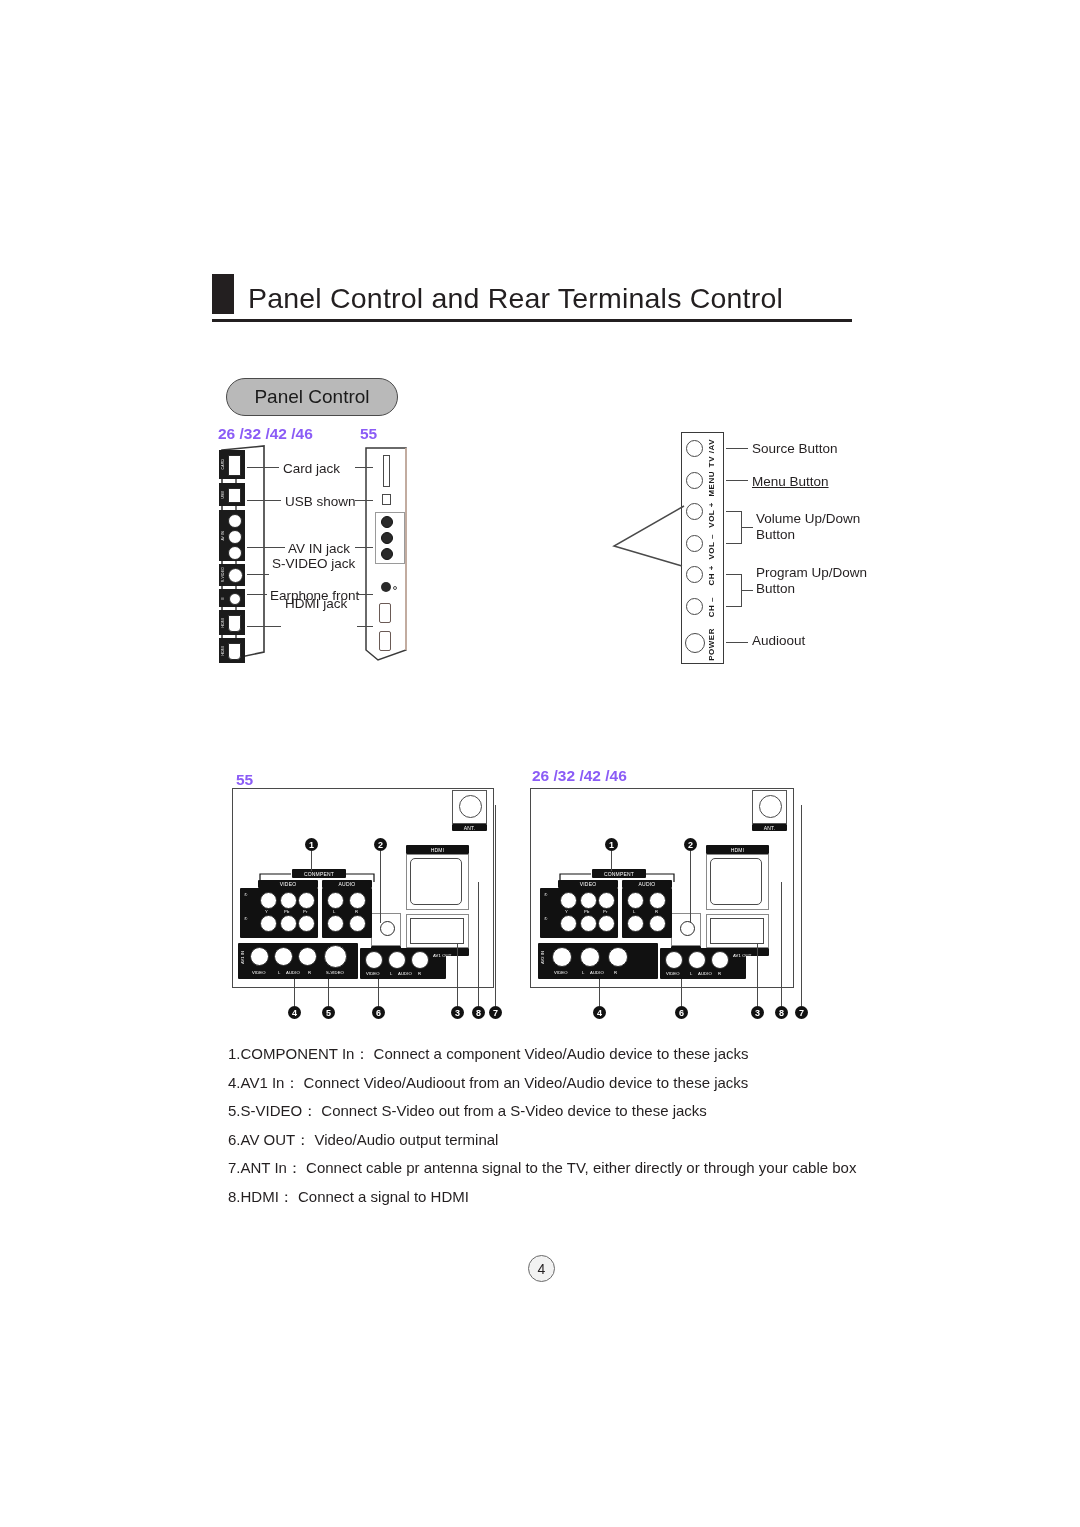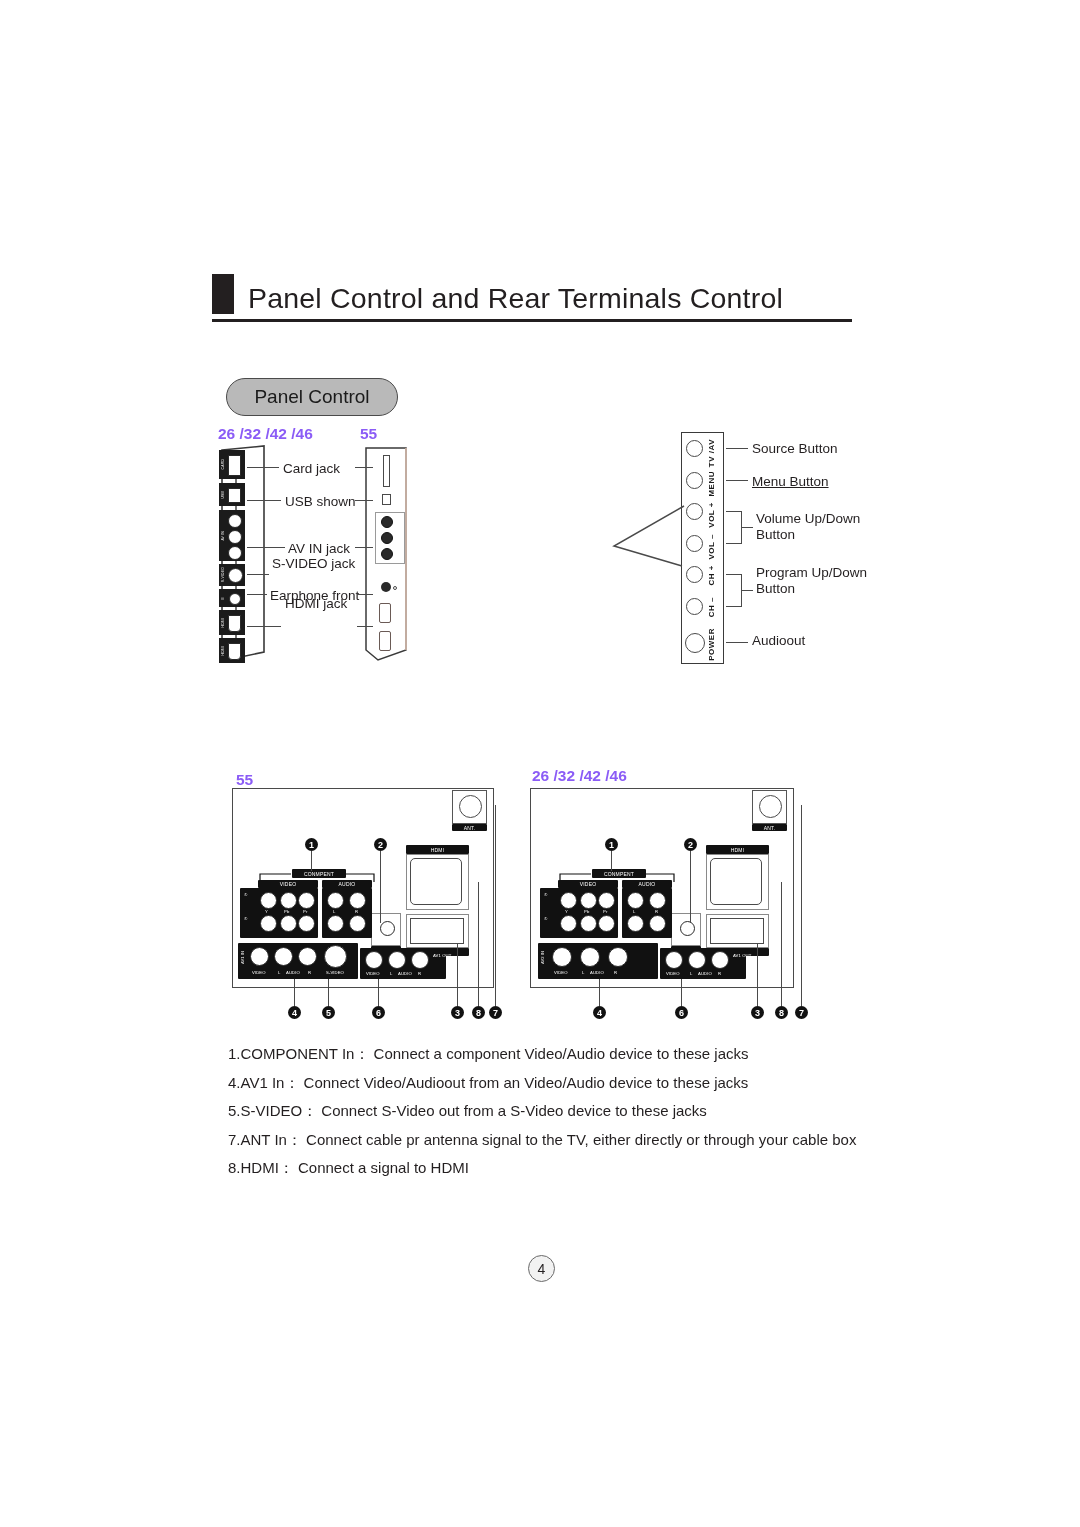--- a/index.html
+++ b/index.html
@@ -491,19 +491,20 @@
   <div class="marker" style="left:775px; top:1006px;">8</div>
   <div class="lead-v" style="left:781px; top:882px; height:124px;"></div>
 
   <div class="marker" style="left:795px; top:1006px;">7</div>
   <div class="lead-v" style="left:801px; top:805px; height:201px;"></div>
 
   <div class="desc">
     <div>1.COMPONENT In： Connect a component Video/Audio device to these jacks</div>
     <div>4.AV1 In：  Connect Video/Audioout from an Video/Audio device to these jacks</div>
     <div>5.S-VIDEO： Connect S-Video out from a S-Video device to these jacks</div>
+    <div>6.AV OUT： Video/Audio output terminal</div>
     <div>7.ANT In： Connect cable pr antenna signal to the TV, either directly or through your cable box</div>
     <div>8.HDMI：  Connect a signal to HDMI</div>
   </div>
 
   <div class="pageno">4</div>
 
 </div>
 
 </body></html>

